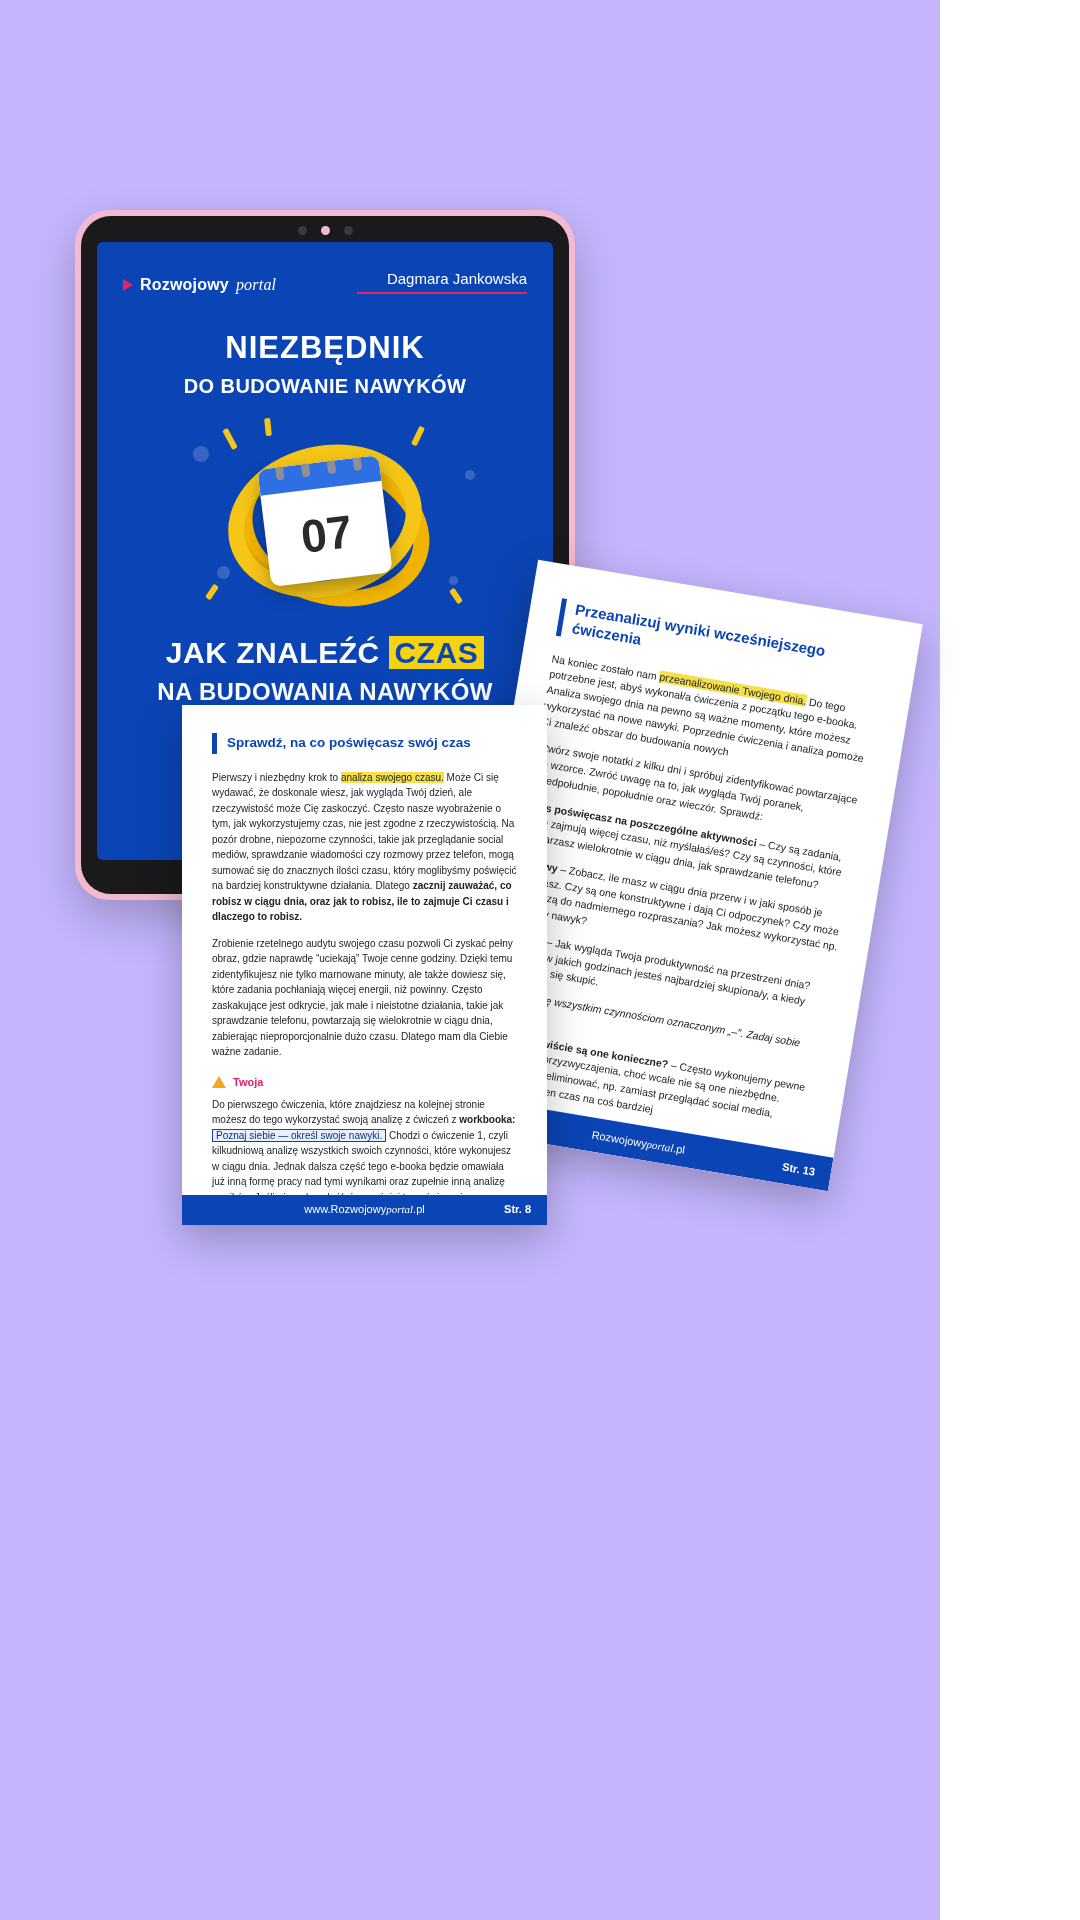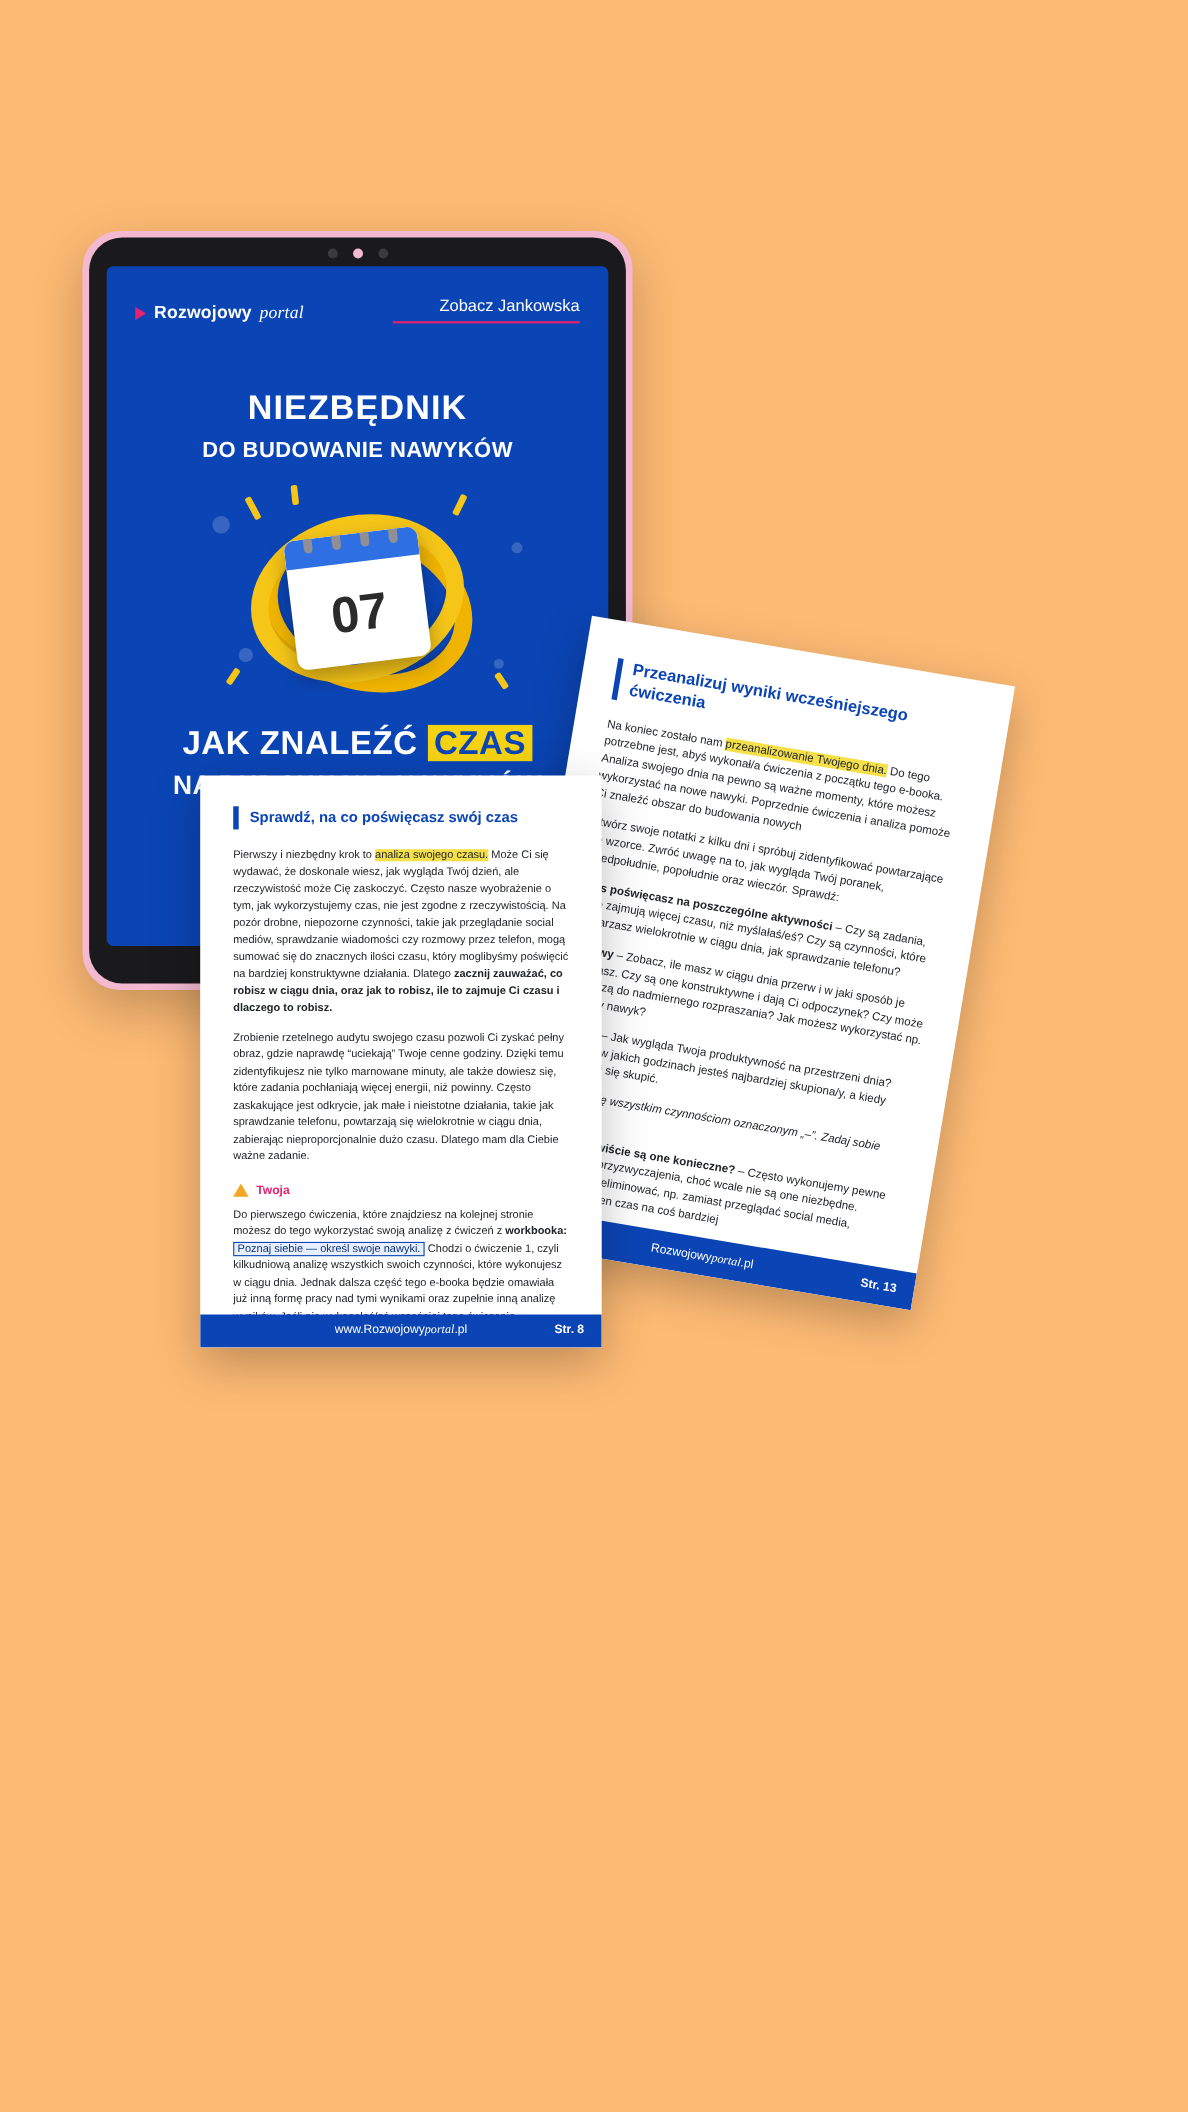--- a/index.html
+++ b/index.html
@@ -4,22 +4,22 @@
 <style>
   * { box-sizing: border-box; margin: 0; padding: 0; }
   html, body {
     width: 1080px; height: 1920px;
     background: #ffffff;
     font-family: "Liberation Sans", sans-serif;
     overflow: hidden;
   }
   .stage {
     position: relative;
-    width: 1080px; height: 1920px;
-    background: #fdba74;
+    width: 940px; height: 1920px;
+    background: #c4b5fd;
   }
 
   
   .tablet {
     position: absolute;
     left: 75px; top: 210px;
     width: 500px; height: 690px;
     background: #f2b9d0;
     border-radius: 34px;
     padding: 6px;
@@ -62,21 +62,21 @@
     border-top: 6px solid transparent;
     border-bottom: 6px solid transparent;
   }
   .brand .ital { font-style: italic; font-weight: 400; font-family: "Liberation Serif", serif; }
   .author-wrap { text-align: right; }
   .author { font-size: 15px; font-weight: 400; padding-bottom: 5px; }
   .author-rule { height: 2px; background: #e5216d; width: 170px; }
 
   .screen-title {
     text-align: center;
-    margin-top: 59px;
+    margin-top: 36px;
   }
   .screen-title .t1 { font-size: 31px; font-weight: 800; letter-spacing: 1px; }
   .screen-title .t2 { font-size: 20px; font-weight: 700; letter-spacing: .4px; margin-top: 9px; }
 
   .cal-wrap {
     position: relative;
     height: 210px;
     margin-top: 18px;
     display: flex; align-items: center; justify-content: center;
   }
@@ -199,21 +199,21 @@
       </div>
 
       <div class="screen">
         <div class="screen-head">
           <div class="brand">
             <span class="tri"></span>
             <span>Rozwojowy</span>
               <span class="ital">portal</span>
           </div>
           <div class="author-wrap">
-            <div class="author">Zobacz Jankowska</div>
+            <div class="author">Dagmara Jankowska</div>
             <div class="author-rule"></div>
           </div>
         </div>
 
         <div class="screen-title">
           <div class="t1">NIEZBĘDNIK</div>
           <div class="t2">DO BUDOWANIE NAWYKÓW</div>
         </div>
 
         <div class="cal-wrap">

